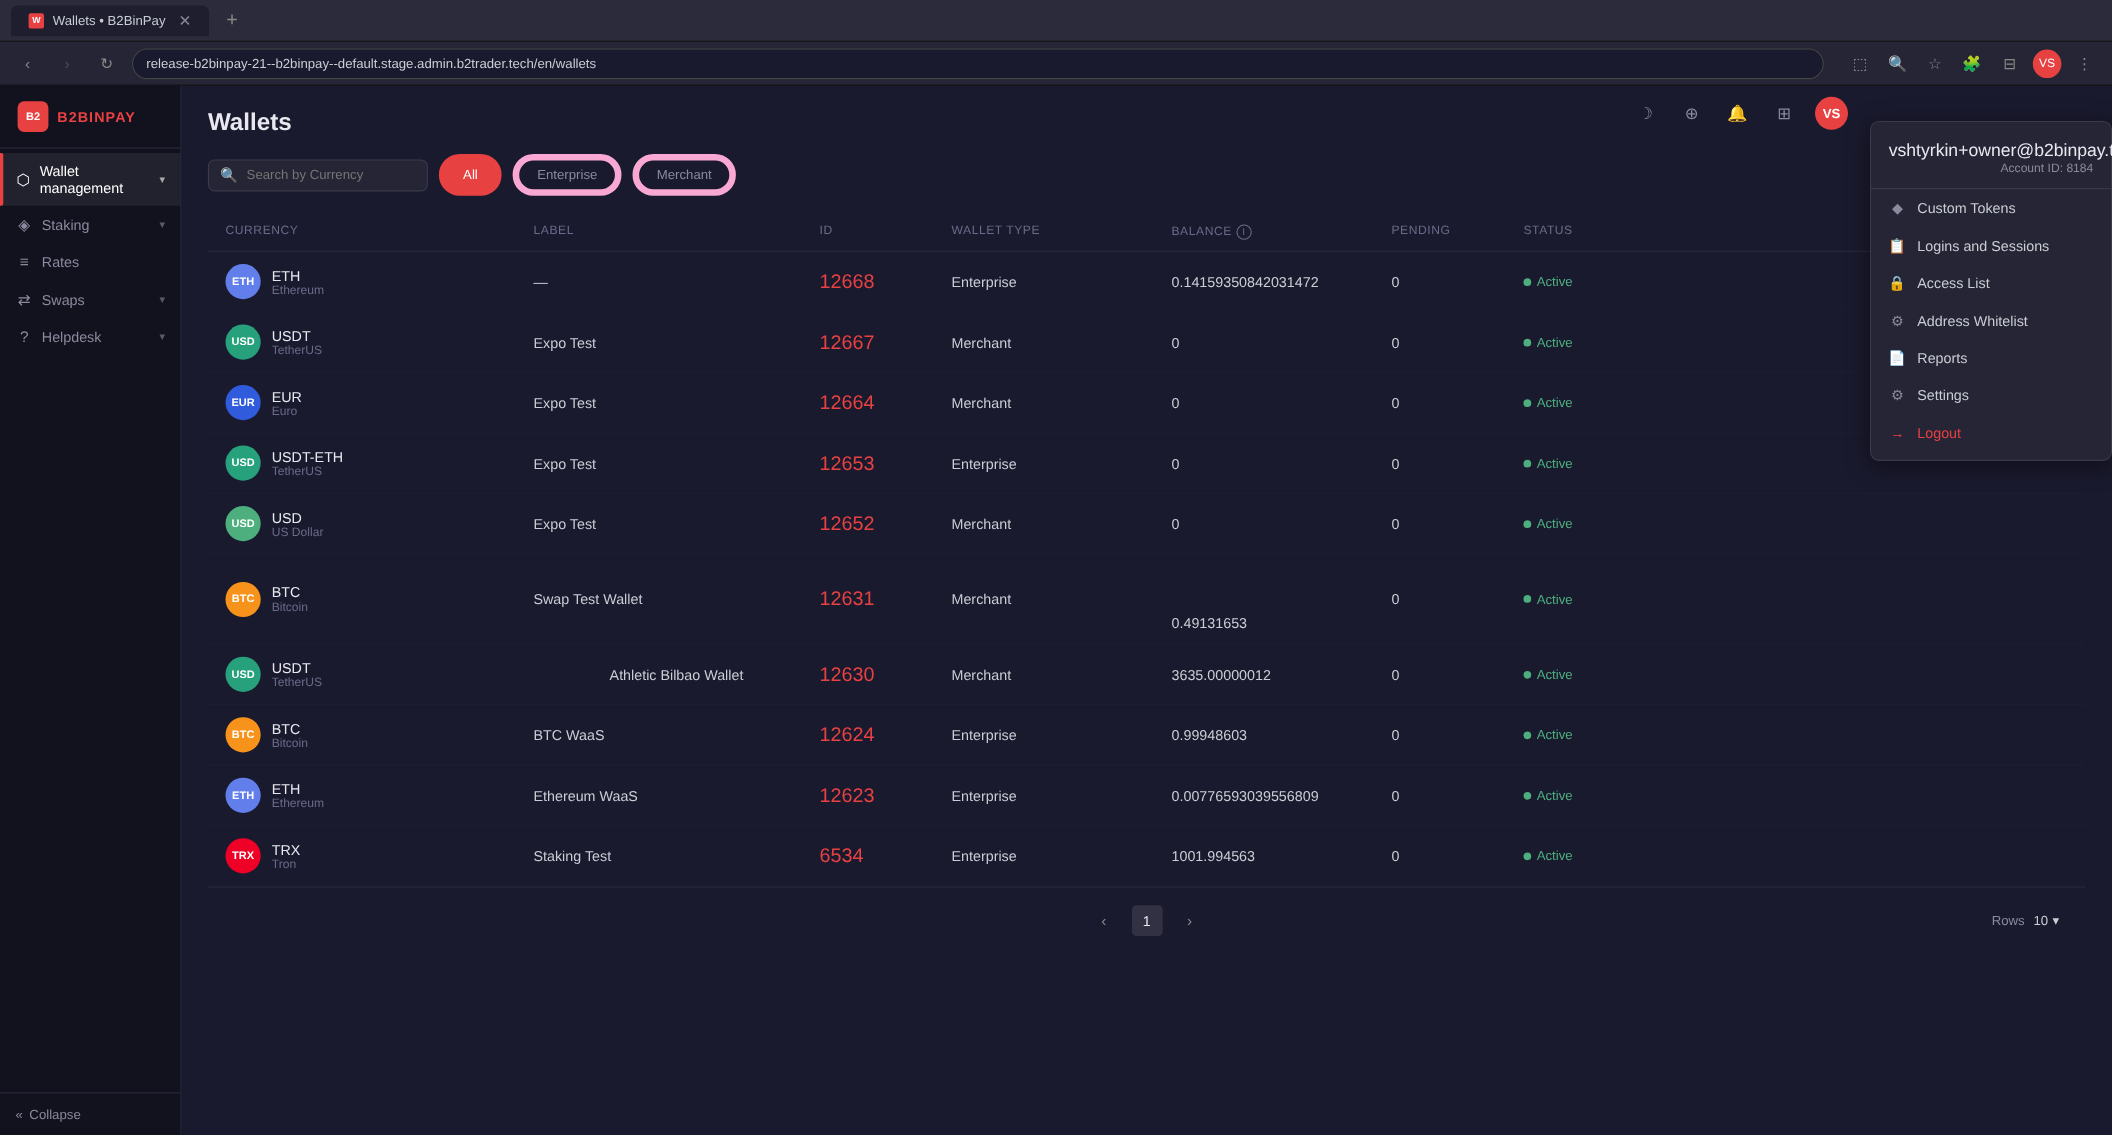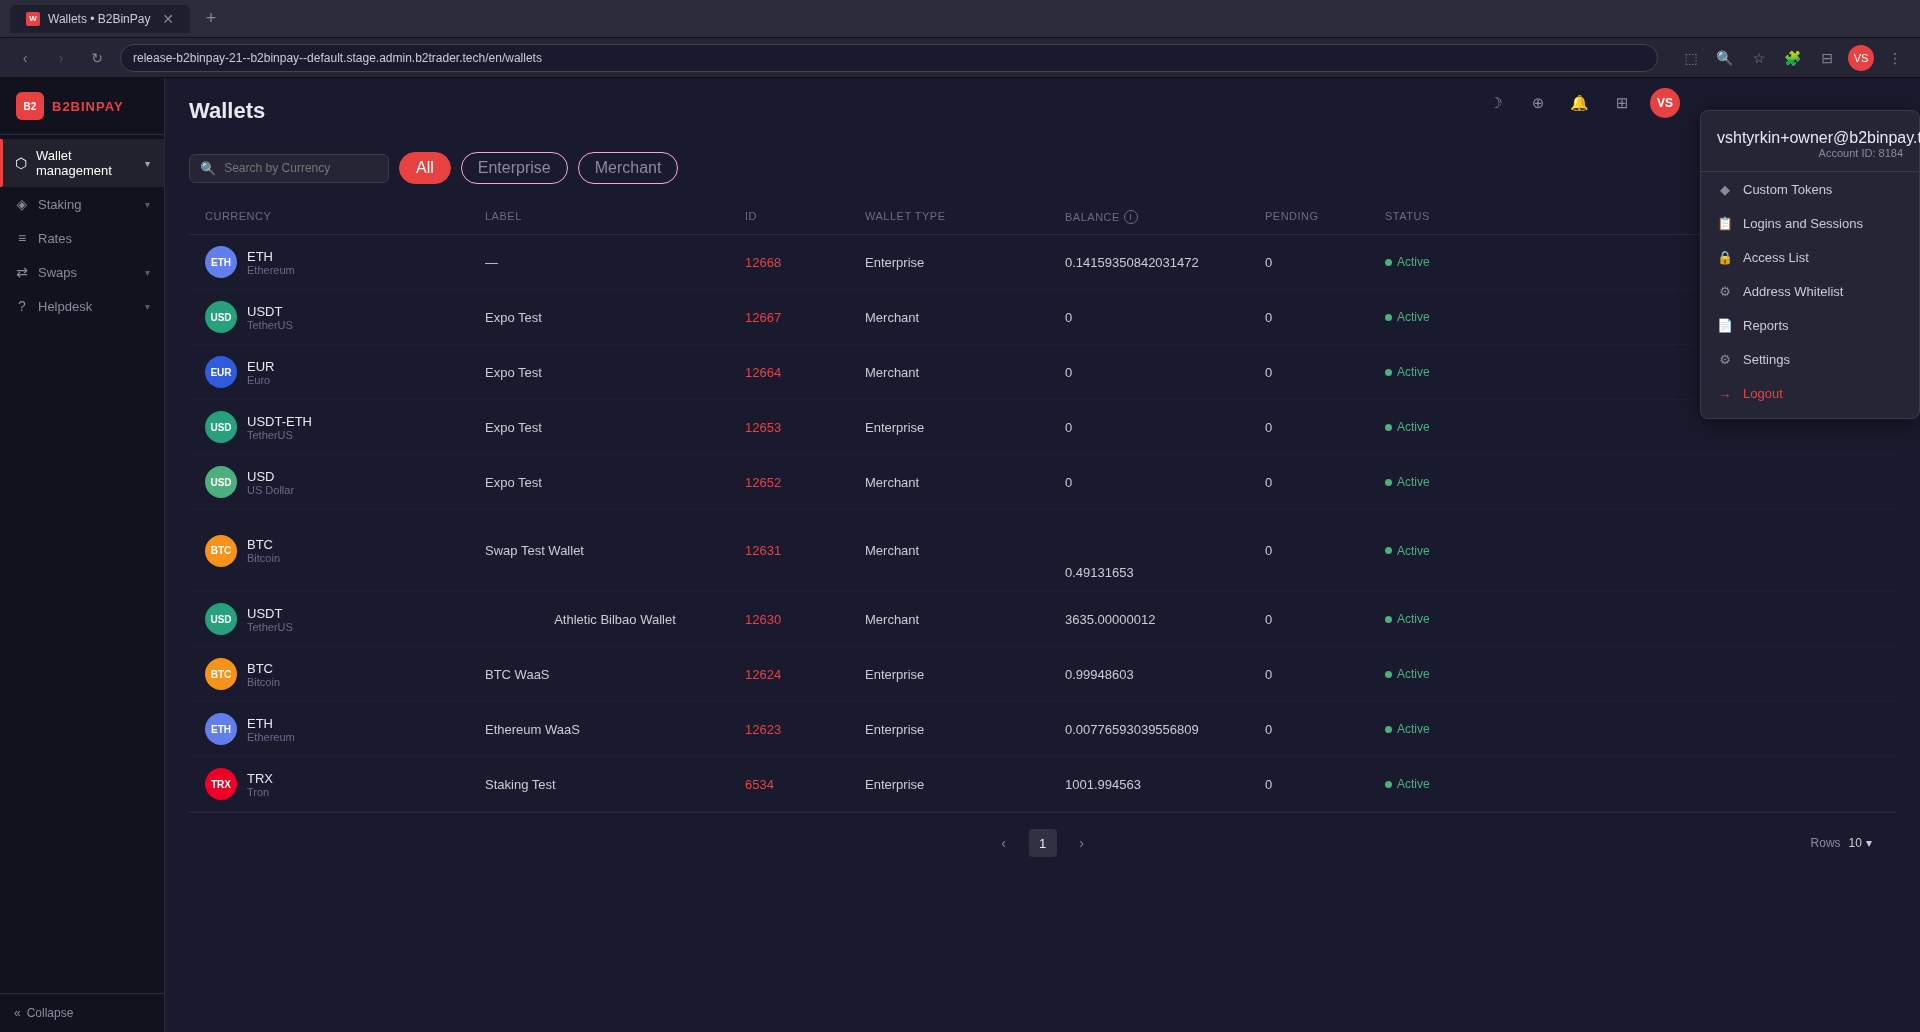--- a/index.html
+++ b/index.html
@@ -28,40 +28,40 @@
     .sidebar-section { padding: 4px 0; }
     .sidebar-item { display: flex; align-items: center; padding: 9px 14px; cursor: pointer; gap: 8px; color: #8a8a9e; font-size: 13px; position: relative; }
     .sidebar-item.active { color: #fff; background: rgba(255,255,255,0.07); }
     .sidebar-item.active::before { content: ''; position: absolute; left: 0; top: 0; bottom: 0; width: 3px; background: #e84142; border-radius: 0 2px 2px 0; }
     .sidebar-item .item-icon { width: 16px; height: 16px; display: flex; align-items: center; justify-content: center; font-size: 14px; }
     .sidebar-item .chevron { margin-left: auto; font-size: 10px; opacity: 0.6; }
     .sidebar-footer { margin-top: auto; padding: 12px 14px; border-top: 1px solid #2a2a3e; display: flex; align-items: center; gap: 6px; cursor: pointer; color: #8a8a9e; font-size: 12px; }
 
     
     .main { flex: 1; background: #1a1a2e; overflow: auto; padding: 20px 24px; position: relative; }
-    .page-title { font-size: 22px; font-weight: 600; color: #e8e8f0; margin-bottom: 28px; }
+    .page-title { font-size: 22px; font-weight: 600; color: #e8e8f0; margin-bottom: 16px; }
 
     
     .toolbar { display: flex; align-items: center; gap: 10px; margin-bottom: 16px; }
     .search-box { display: flex; align-items: center; background: #252535; border: 1px solid #3a3a4e; border-radius: 6px; padding: 6px 10px; gap: 8px; min-width: 200px; }
     .search-box input { background: none; border: none; outline: none; color: #c9cdd4; font-size: 12px; width: 140px; }
     .search-box .search-icon { color: #666; font-size: 13px; }
     .filter-btn { width: 32px; height: 32px; background: #252535; border: 1px solid #3a3a4e; border-radius: 6px; display: flex; align-items: center; justify-content: center; cursor: pointer; color: #888; font-size: 14px; }
-    .tab-btn { padding: 6px 16px; border-radius: 20px; border: 1px solid #f9a8d4; background: transparent; color: #8a8a9e; font-size: 16px; cursor: pointer; }
+    .tab-btn { padding: 6px 16px; border-radius: 20px; border: 6px solid #f9a8d4; background: transparent; color: #8a8a9e; font-size: 12px; cursor: pointer; }
     .tab-btn.active { background: #e84142; border-color: #e84142; color: white; }
 
     
     .table-container { background: #1a1a2e; border-radius: 8px; overflow: hidden; }
     .table-header { display: grid; grid-template-columns: 280px 260px 120px 200px 200px 120px 120px; padding: 10px 16px; border-bottom: 1px solid #2a2a3e; color: #6a6a8a; font-size: 11px; text-transform: uppercase; letter-spacing: 0.5px; }
     .table-row { display: grid; grid-template-columns: 280px 260px 120px 200px 200px 120px 120px; padding: 11px 16px; border-bottom: 1px solid #1e1e32; align-items: center; cursor: pointer; }
     .currency-cell { display: flex; align-items: center; gap: 10px; }
     .currency-icon { width: 32px; height: 32px; border-radius: 50%; display: flex; align-items: center; justify-content: center; font-size: 13px; font-weight: bold; color: white; flex-shrink: 0; }
     .currency-name { font-size: 13px; color: #e8e8f0; font-weight: 500; }
     .currency-full { font-size: 11px; color: #6a6a8a; }
-    .id-cell { color: #e84142; font-size: 13px; }
+    .id-cell { color: #e84142; font-size: 18px; }
     .status-active { color: #4caf7d; font-size: 12px; display: flex; align-items: center; gap: 5px; }
     .status-dot { width: 7px; height: 7px; background: #4caf7d; border-radius: 50%; }
 
     
     .context-menu { position: fixed; right: 0; top: 110px; width: 220px; background: #252535; border: 1px solid #3a3a4e; border-radius: 8px; padding: 8px 0; z-index: 100; box-shadow: 0 4px 20px rgba(0,0,0,0.5); }
     .context-menu-header { padding: 10px 16px 12px; border-bottom: 1px solid #3a3a4e; }
     .context-menu-user { font-size: 16px; color: #e8e8f0; }
     .context-menu-id { font-size: 11px; color: #8a8a9e; text-align: right; }
     .context-menu-item { display: flex; align-items: center; gap: 10px; padding: 9px 16px; cursor: pointer; color: #c9cdd4; font-size: 13px; }
     .context-menu-item .menu-icon { width: 16px; height: 16px; display: flex; align-items: center; justify-content: center; color: #8a8a9e; font-size: 13px; }

